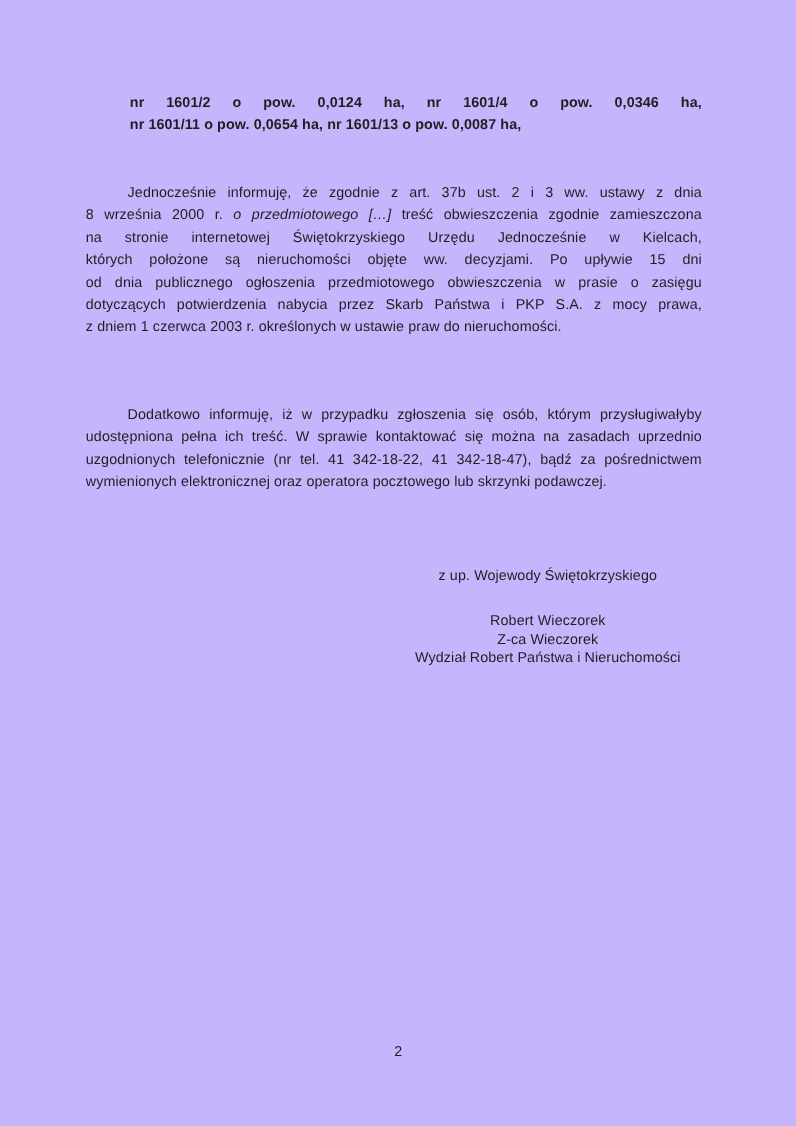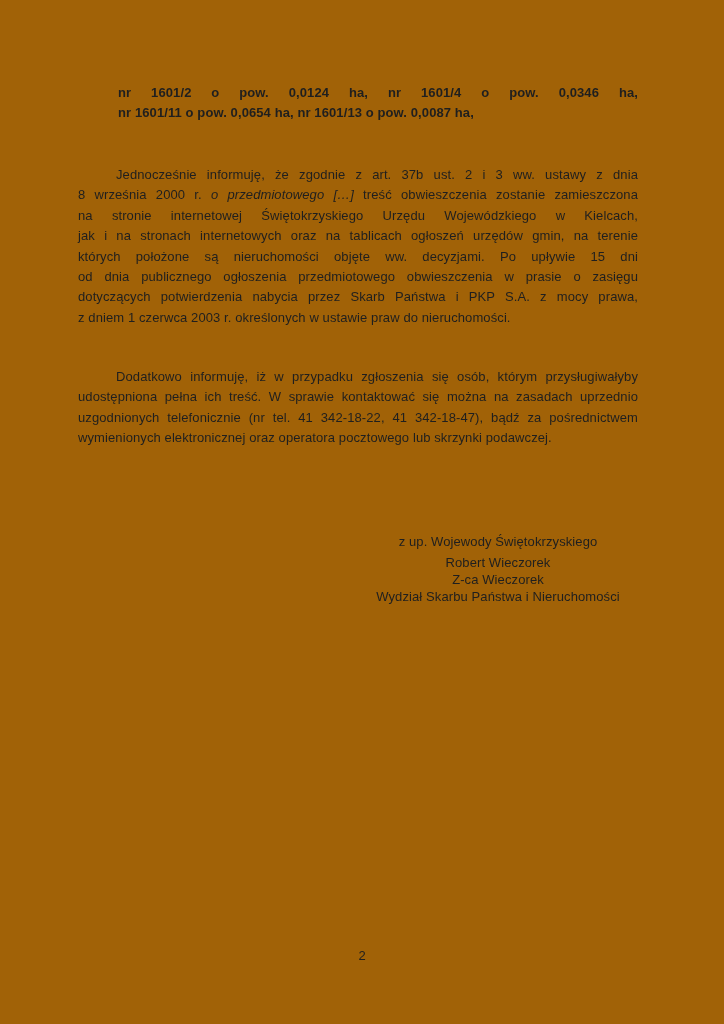--- a/index.html
+++ b/index.html
@@ -1,21 +1,21 @@
 <!DOCTYPE html>
 <html lang="pl"><head>
 <meta charset="utf-8">
 <style>
   html, body { margin: 0; padding: 0; background: #e8e8e8; }
   .page {
     position: relative;
     width: 724px;
     height: 1024px;
     margin: 0 auto;
-    background: #a16207;
+    background: #c4b5fd;
     font-family: "Liberation Sans", sans-serif;
     color: #1f1f1f;
     overflow: hidden;
   }
   .doc-body {
     position: absolute;
     left: 78px;
     top: 0;
     width: 560px;
     height: 100%;
@@ -37,28 +37,28 @@
     font-weight: bold;
   }
   .para-notice-service { top: 165px; }
   .para-notice-contact { top: 367px; }
   .para-notice-service .line:first-child,
   .para-notice-contact .line:first-child { padding-left: 38px; }
   .it { font-style: italic; }
   .signature {
     position: absolute;
     left: 338px;
-    top: 533px;
+    top: 514px;
     width: 320px;
     text-align: center;
     font-size: 13px;
     line-height: 17px;
     letter-spacing: 0.1px;
   }
-  .sig-group { margin-top: 4px; }
+  .sig-group { margin-top: 24px; }
   .footer {
     position: absolute;
     left: 0;
     top: 948px;
     width: 100%;
     text-align: center;
     font-size: 13px;
   }
 </style>
 </head>
@@ -67,42 +67,41 @@
 <div class="page">
 
   <div class="doc-body">
 
   <div class="para para-parcel-list">
         <div class="line"><span>nr 1601/2 o pow. 0,0124 ha, nr 1601/4 o pow. 0,0346 ha,</span></div>
         <div class="line"><span>nr 1601/11 o pow. 0,0654 ha, nr 1601/13 o pow. 0,0087 ha,</span></div>
       </div>
       <div class="para para-notice-service">
         <div class="line"><span>Jednocześnie informuję, że zgodnie z art. 37b ust. 2 i 3 ww. ustawy z dnia</span></div>
-        <div class="line"><span>8 września 2000 r. </span><span class="it">o przedmiotowego […]</span><span> treść obwieszczenia zostanie zamieszczona</span></div>
-        <div class="line"><span>na stronie internetowej Świętokrzyskiego Urzędu Wojewódzkiego w Kielcach,</span></div>
-        <div class="line"><span>jak i na stronach internetowych oraz na tablicach ogłoszeń urzędów gmin, na terenie</span></div>
+        <div class="line"><span>8 września 2000 r. </span><span class="it">o przedmiotowego […]</span><span> treść obwieszczenia zgodnie zamieszczona</span></div>
+        <div class="line"><span>na stronie internetowej Świętokrzyskiego Urzędu Jednocześnie w Kielcach,</span></div>
         <div class="line"><span>których położone są nieruchomości objęte ww. decyzjami. Po upływie 15 dni</span></div>
         <div class="line"><span>od dnia publicznego ogłoszenia przedmiotowego obwieszczenia w prasie o zasięgu</span></div>
         <div class="line"><span>dotyczących potwierdzenia nabycia przez Skarb Państwa i PKP S.A. z mocy prawa,</span></div>
         <div class="line"><span>z dniem 1 czerwca 2003 r. określonych w ustawie praw do nieruchomości.</span></div>
       </div>
       <div class="para para-notice-contact">
         <div class="line"><span>Dodatkowo informuję, iż w przypadku zgłoszenia się osób, którym przysługiwałyby</span></div>
         <div class="line"><span>udostępniona pełna ich treść. W sprawie kontaktować się można na zasadach uprzednio</span></div>
         <div class="line"><span>uzgodnionych telefonicznie (nr tel. 41 342-18-22, 41 342-18-47), bądź za pośrednictwem</span></div>
         <div class="line"><span>wymienionych elektronicznej oraz operatora pocztowego lub skrzynki podawczej.</span></div>
       </div>
     </div>
 
   <div class="signature">
     <div>z up. Wojewody Świętokrzyskiego</div>
     <div class="sig-group">
       <div>Robert Wieczorek</div>
       <div>Z-ca Wieczorek</div>
-      <div>Wydział Skarbu Państwa i Nieruchomości</div>
+      <div>Wydział Robert Państwa i Nieruchomości</div>
     </div>
   </div>
 
   <div class="footer">
     <span>2</span>
   </div>
 
 </div>
 
 </body></html>

